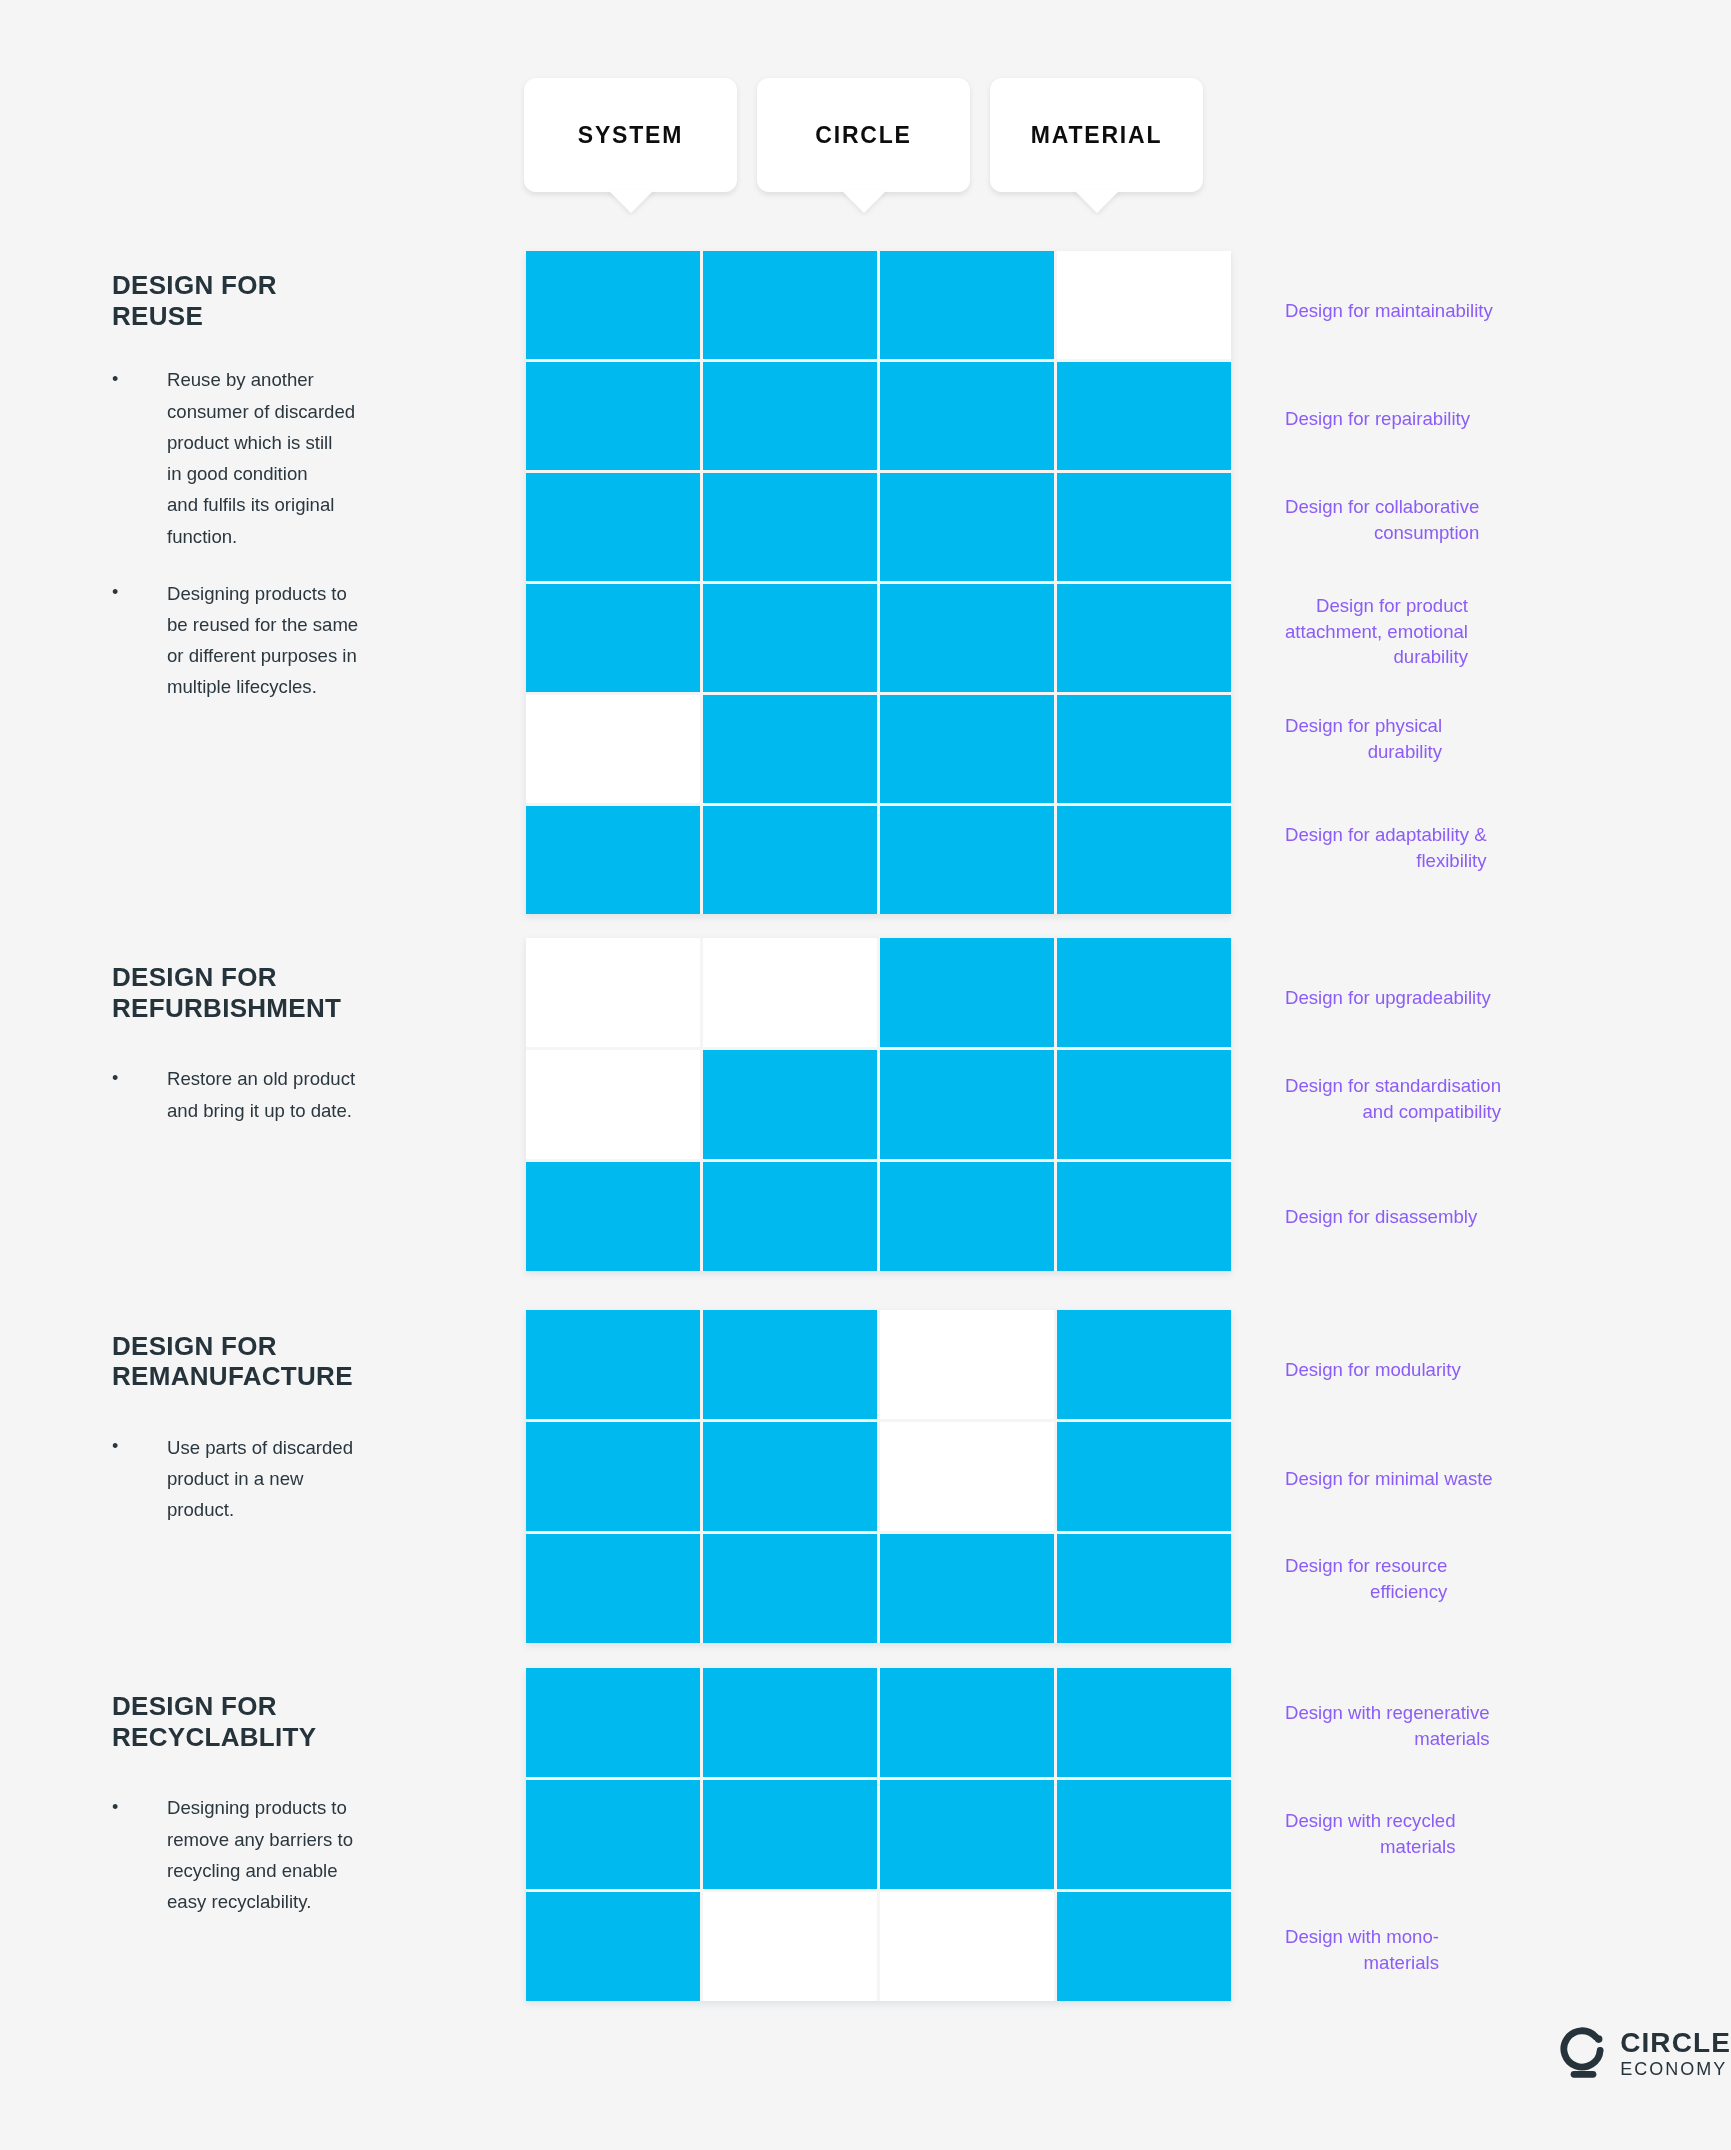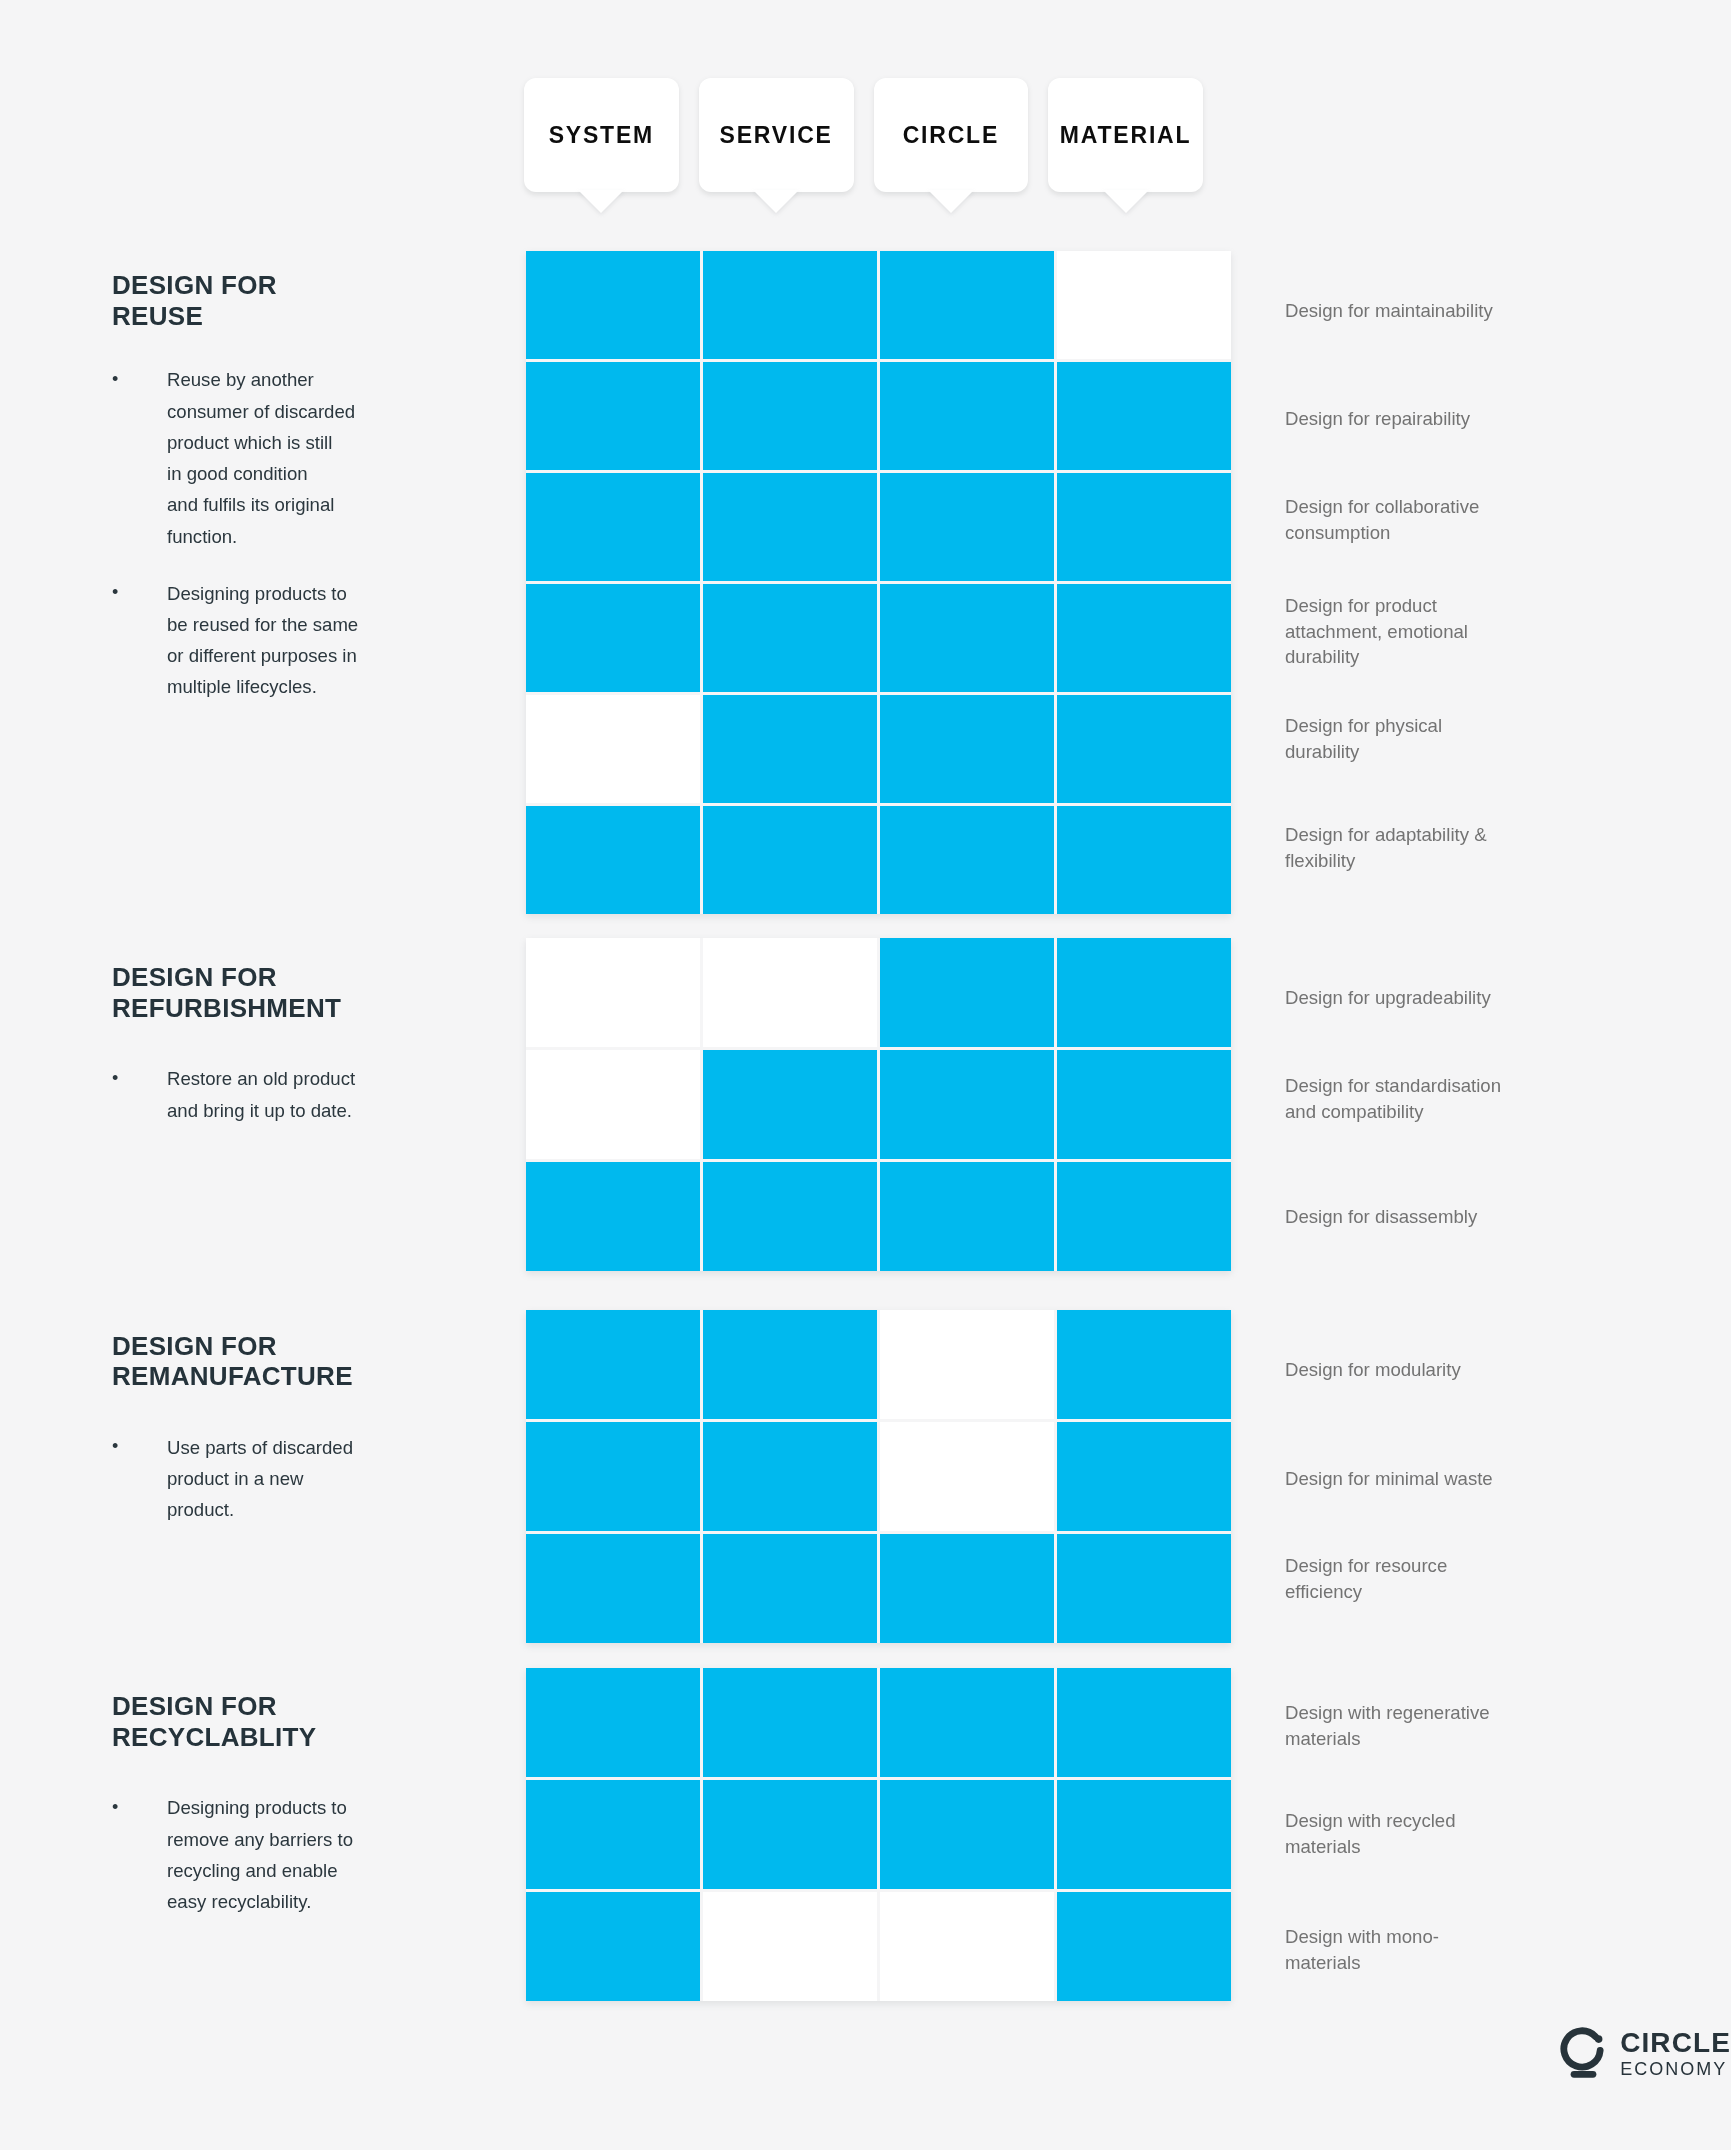--- a/index.html
+++ b/index.html
@@ -128,22 +128,23 @@
   
   .right-col {
     position: absolute;
     left: 1285px;
     width: 357px;
   }
   .rlabel {
     position: absolute;
     font-size: 18.6px;
     line-height: 1.38;
-    color: #737373;
+    color: #8b5cf6;
     white-space: pre-line;
+    text-align: right;
   }
 
   
   .footer {
     position: absolute;
     left: 0;
     top: 2027px;
     width: 1731px;
     display: flex;
     justify-content: flex-end;
@@ -174,24 +175,20 @@
   }
 </style>
 </head>
 <body>
 
 <div class="page">
 
   <div class="tabs">
     <div class="tab">
       <span class="tab-label">SYSTEM</span>
-      <span class="tab-pointer"></span>
-    </div>
-    <div class="tab">
-      <span class="tab-label">SERVICE</span>
       <span class="tab-pointer"></span>
     </div>
     <div class="tab">
       <span class="tab-label">CIRCLE</span>
       <span class="tab-pointer"></span>
     </div>
     <div class="tab">
       <span class="tab-label">MATERIAL</span>
       <span class="tab-pointer"></span>
     </div>

